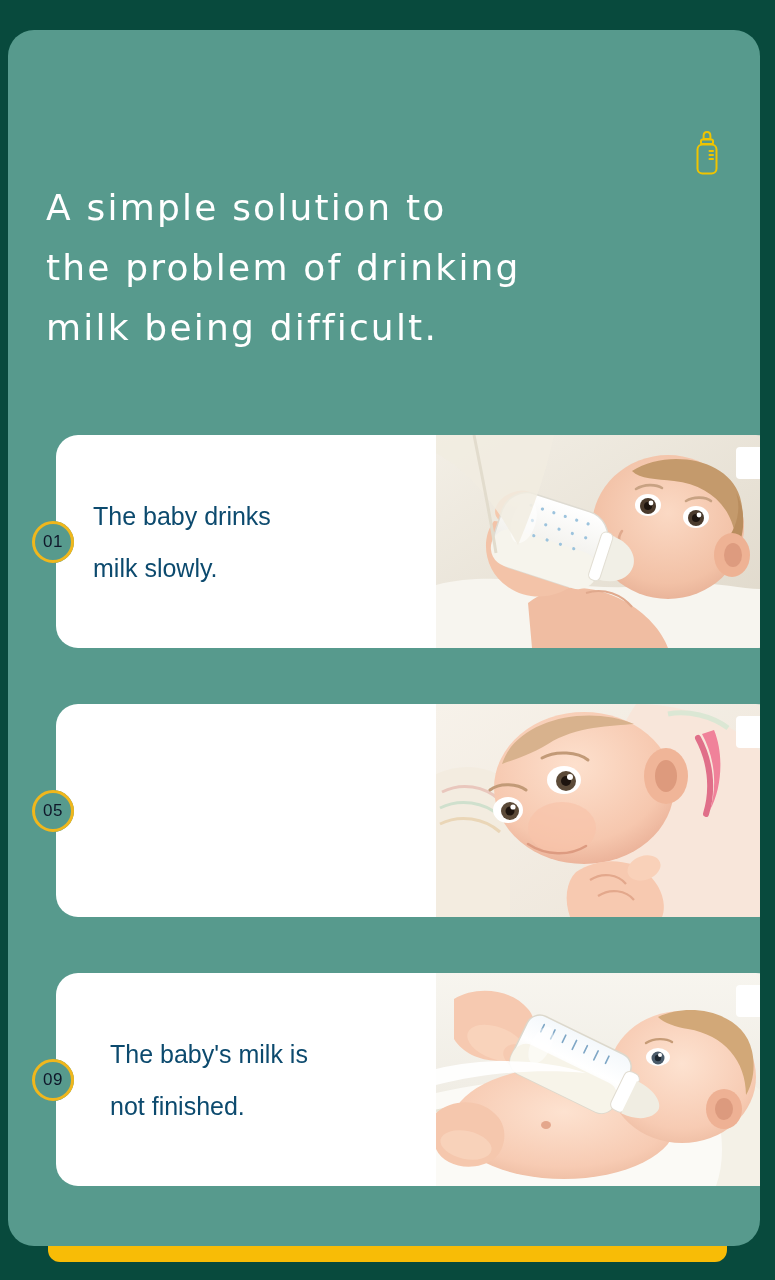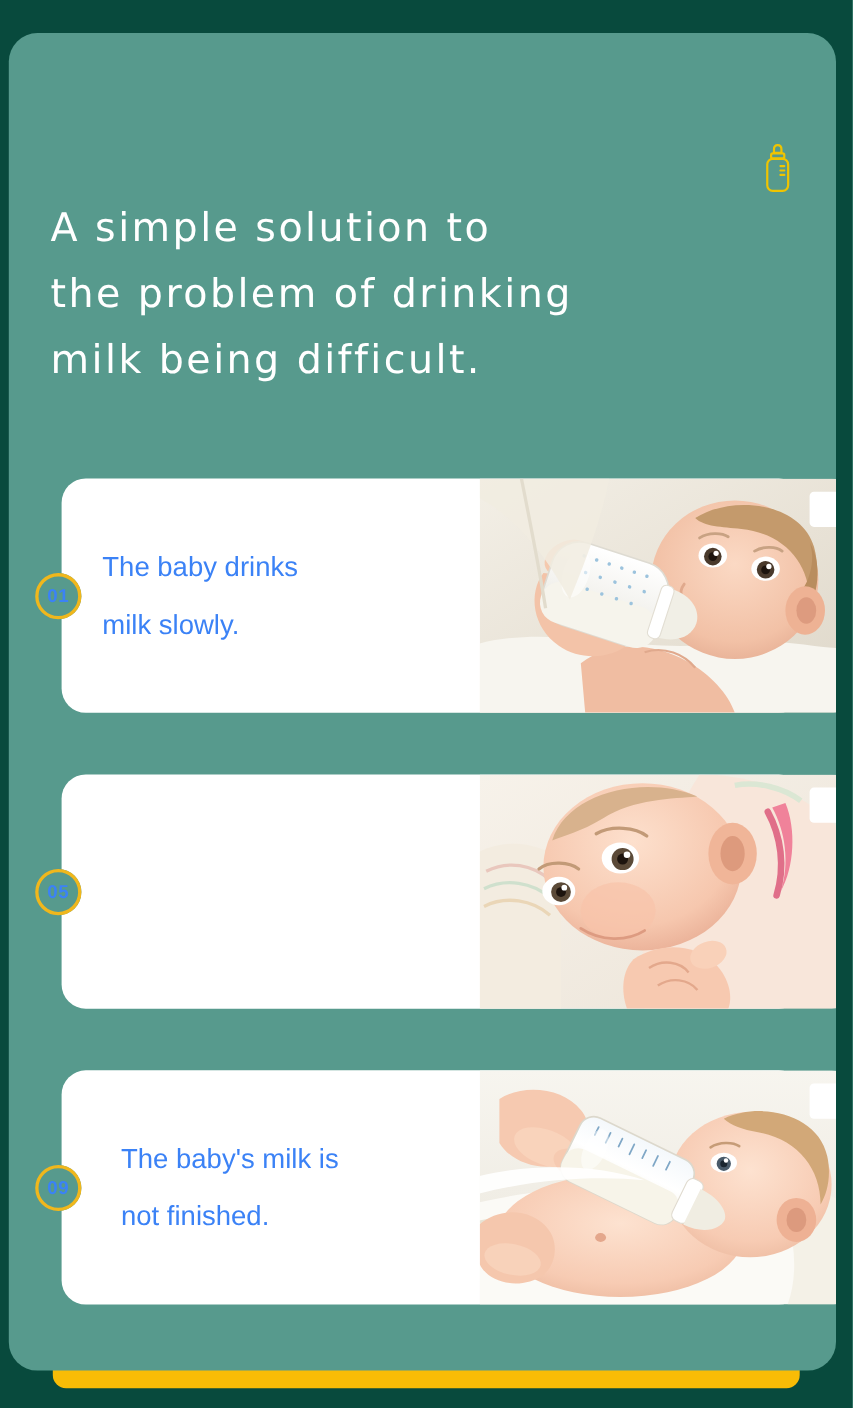--- a/index.html
+++ b/index.html
@@ -89,44 +89,44 @@
     position: relative;
     width: 380px;
     height: 100%;
     display: flex;
     flex-direction: column;
     justify-content: center;
     z-index: 3;
   }
 
   .card-text {
-    color: #3b82f6;
+    color: #0c4a6e;
     font-size: 25px;
     line-height: 52px;
     font-weight: 400;
     white-space: pre-line;
     padding-left: 37px;
     padding-right: 4px;
   }
   .card-text.indent-more { padding-left: 54px; }
 
   
   .badge {
     position: absolute;
     left: -24px;
     top: 50%;
     transform: translateY(-50%);
     width: 42px;
     height: 42px;
     border-radius: 50%;
     border: 3px solid #f0b71c;
     background: transparent;
-    color: #3b82f6;
+    color: #0f172a;
     font-size: 17px;
-    font-weight: 700;
+    font-weight: 400;
     display: flex;
     align-items: center;
     justify-content: center;
     z-index: 6;
     letter-spacing: 0.5px;
   }
   .badge-bg {
     position: absolute;
     left: -24px;
     top: 50%;

